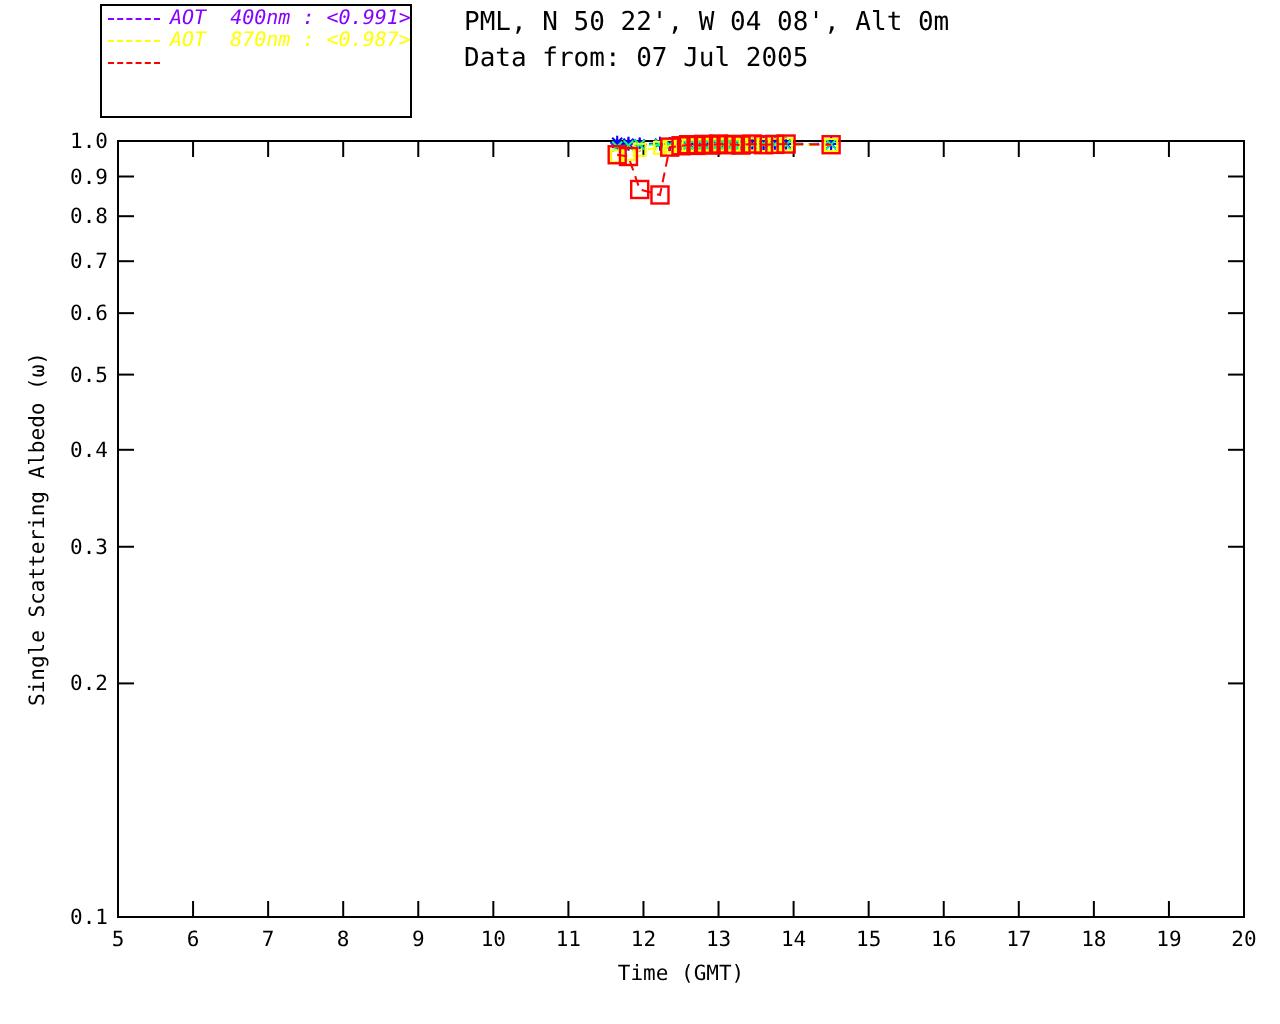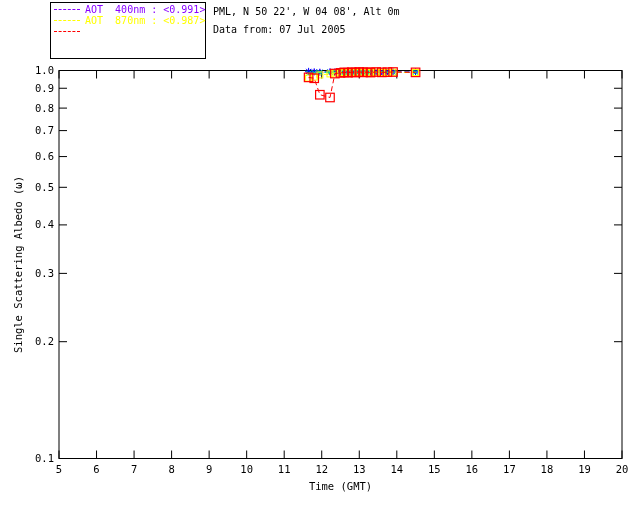--- a/index.html
+++ b/index.html
@@ -14,25 +14,25 @@
     padding:1px 3px;
   }
   .legend-row{
     height:11px;line-height:11px;font-size:10px;white-space:pre;
     display:flex;align-items:center;
   }
   .legend-dash{
     display:inline-block;width:26px;height:0;
     border-top:1px dashed currentColor;margin-right:5px;flex:0 0 auto;
   }
-  .legend-label{white-space:pre;font-size:10px;}
+  .legend-label{white-space:pre;font-size:10px;font-style:italic;}
   #header-block{
     position:absolute;left:213px;top:3px;color:#000;
   }
-  .header-line{font-size:10px;line-height:18px;white-space:pre;color:#000;}
+  .header-line{font-size:13px;line-height:18px;white-space:pre;color:#000;margin-left:19px;}
   #plot-svg{position:absolute;left:0;top:0;}
   text{fill:#000;font-family:"DejaVu Sans Mono","Liberation Mono",monospace;}
 </style>
 </head>
 <body>
 
 <div id="legend-box">
     <div class="legend-row" style="color: rgb(136, 0, 255);"><span class="legend-dash"></span><span class="legend-label">AOT  400nm : &lt;0.991&gt;</span></div>
     <div class="legend-row" style="color: rgb(255, 255, 0);"><span class="legend-dash"></span><span class="legend-label">AOT  870nm : &lt;0.987&gt;</span></div>
     <div class="legend-row" style="color: rgb(255, 0, 0);"><span class="legend-dash"></span></div>

